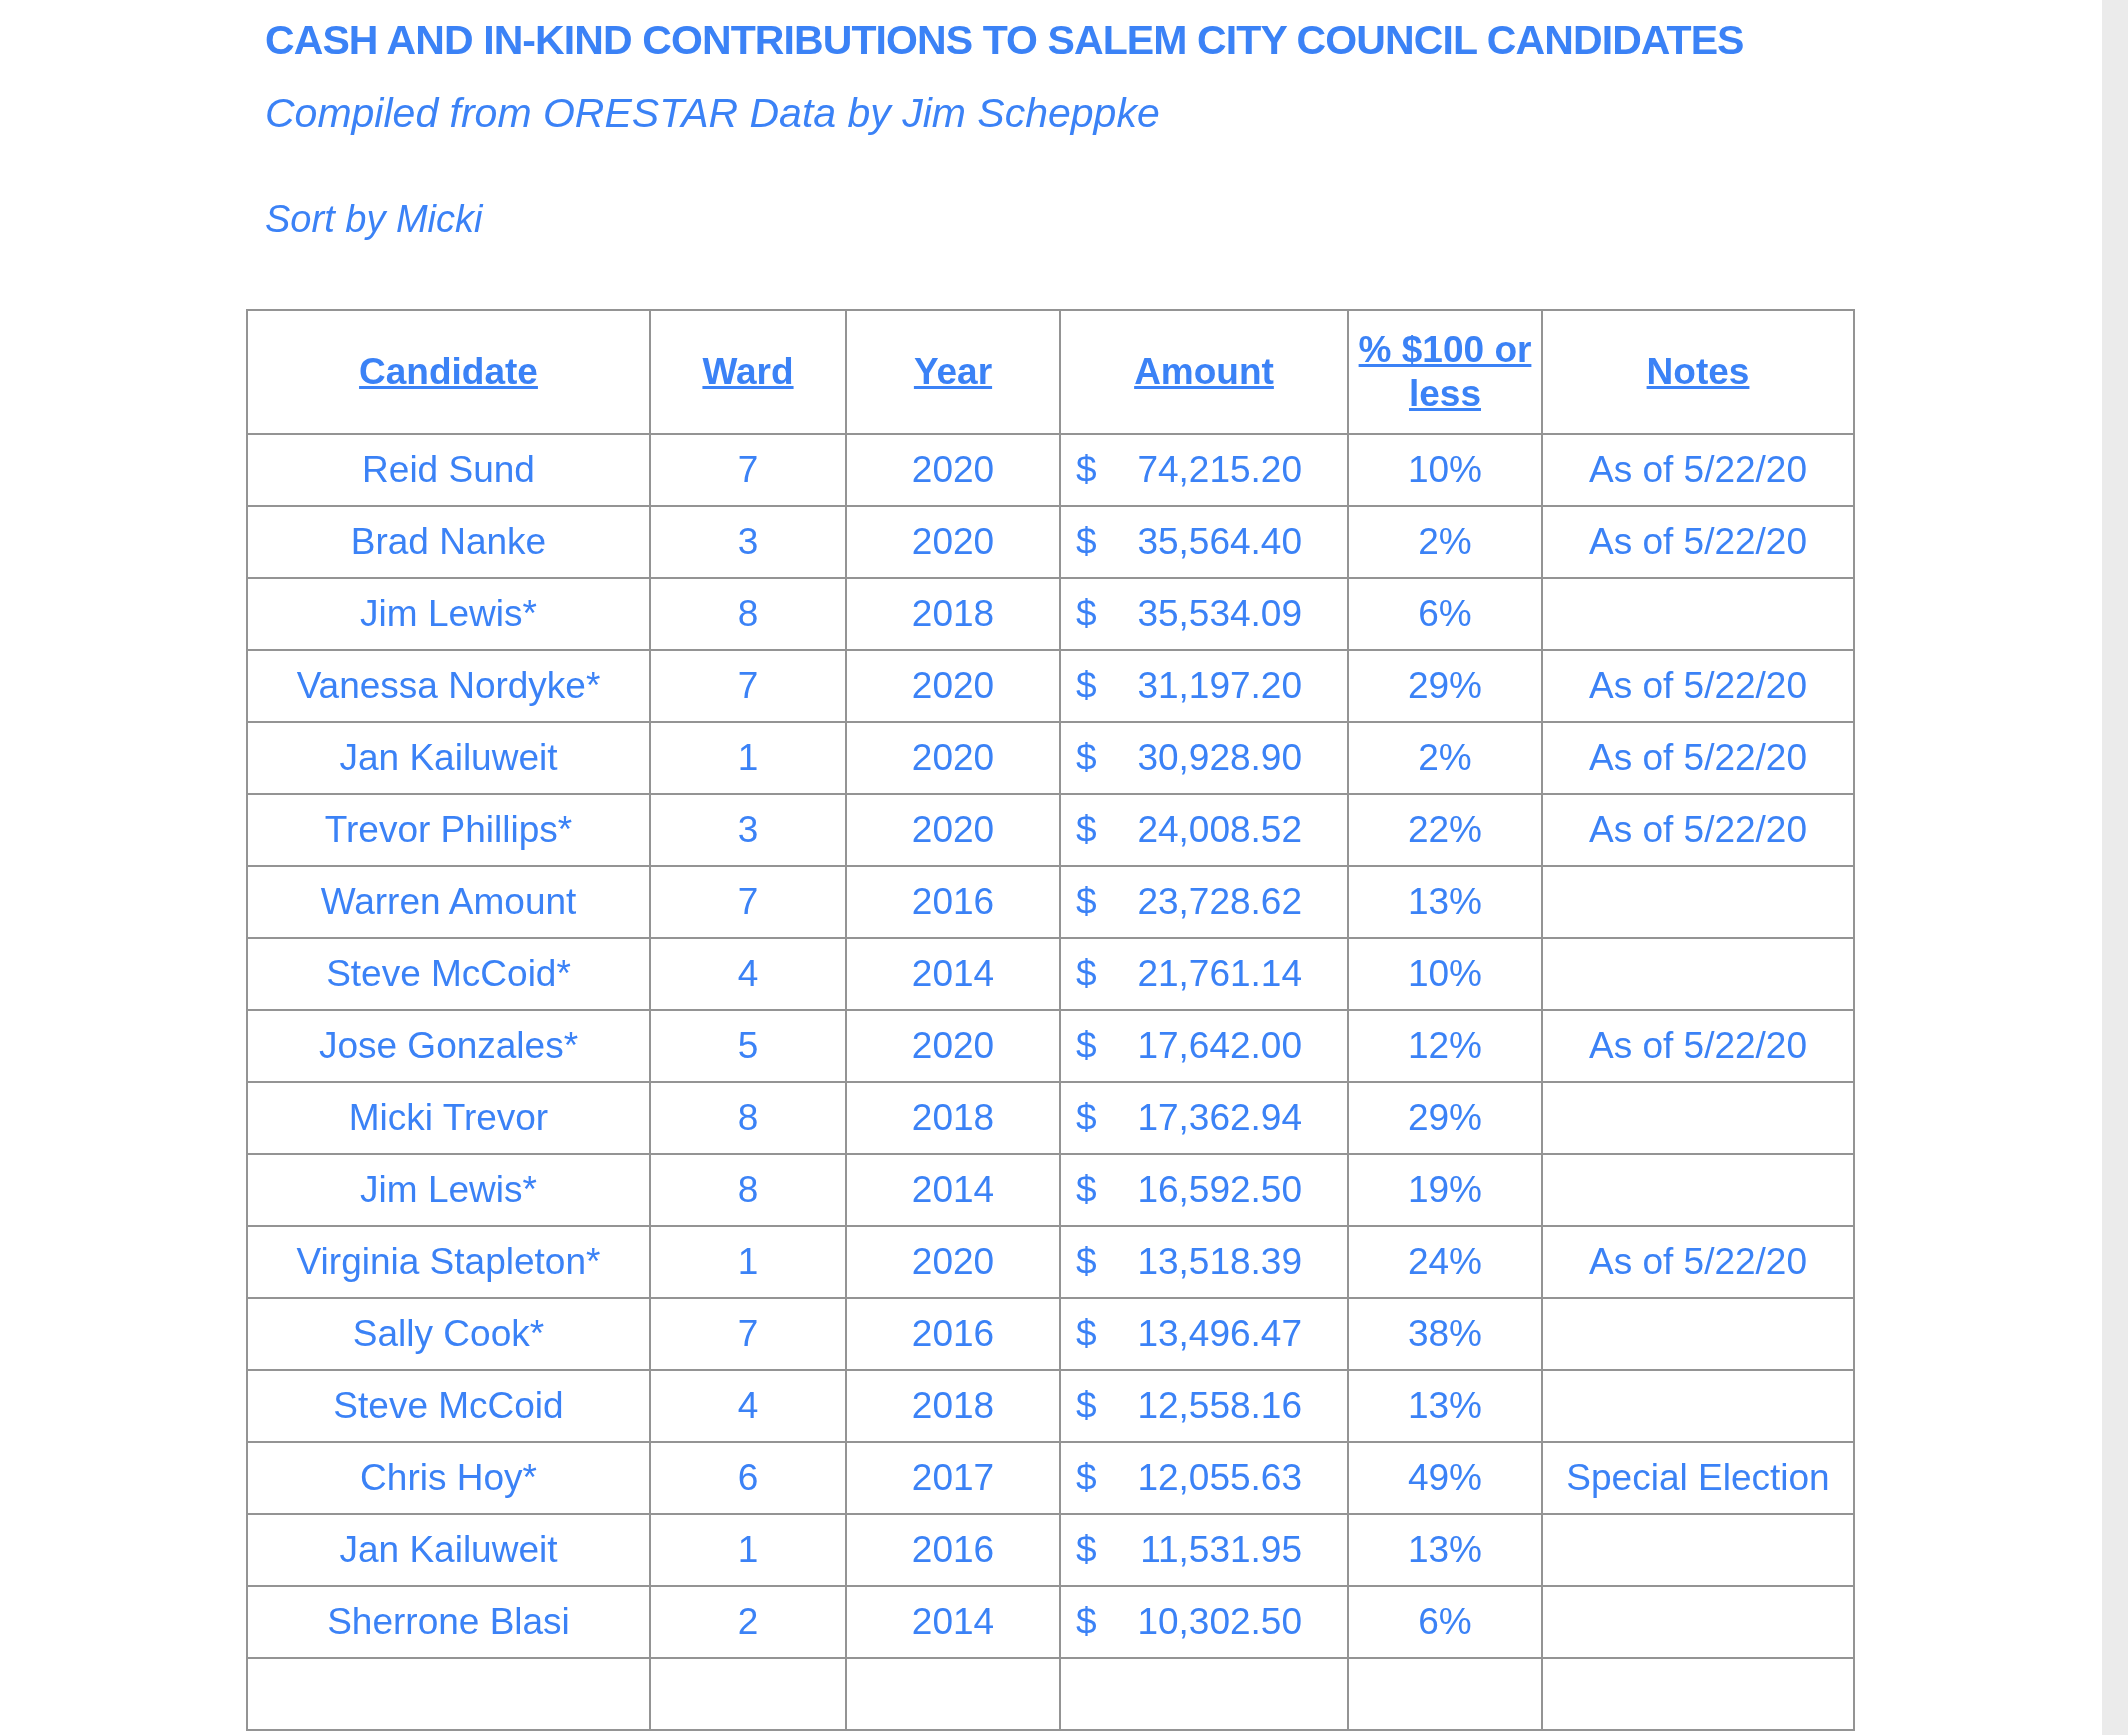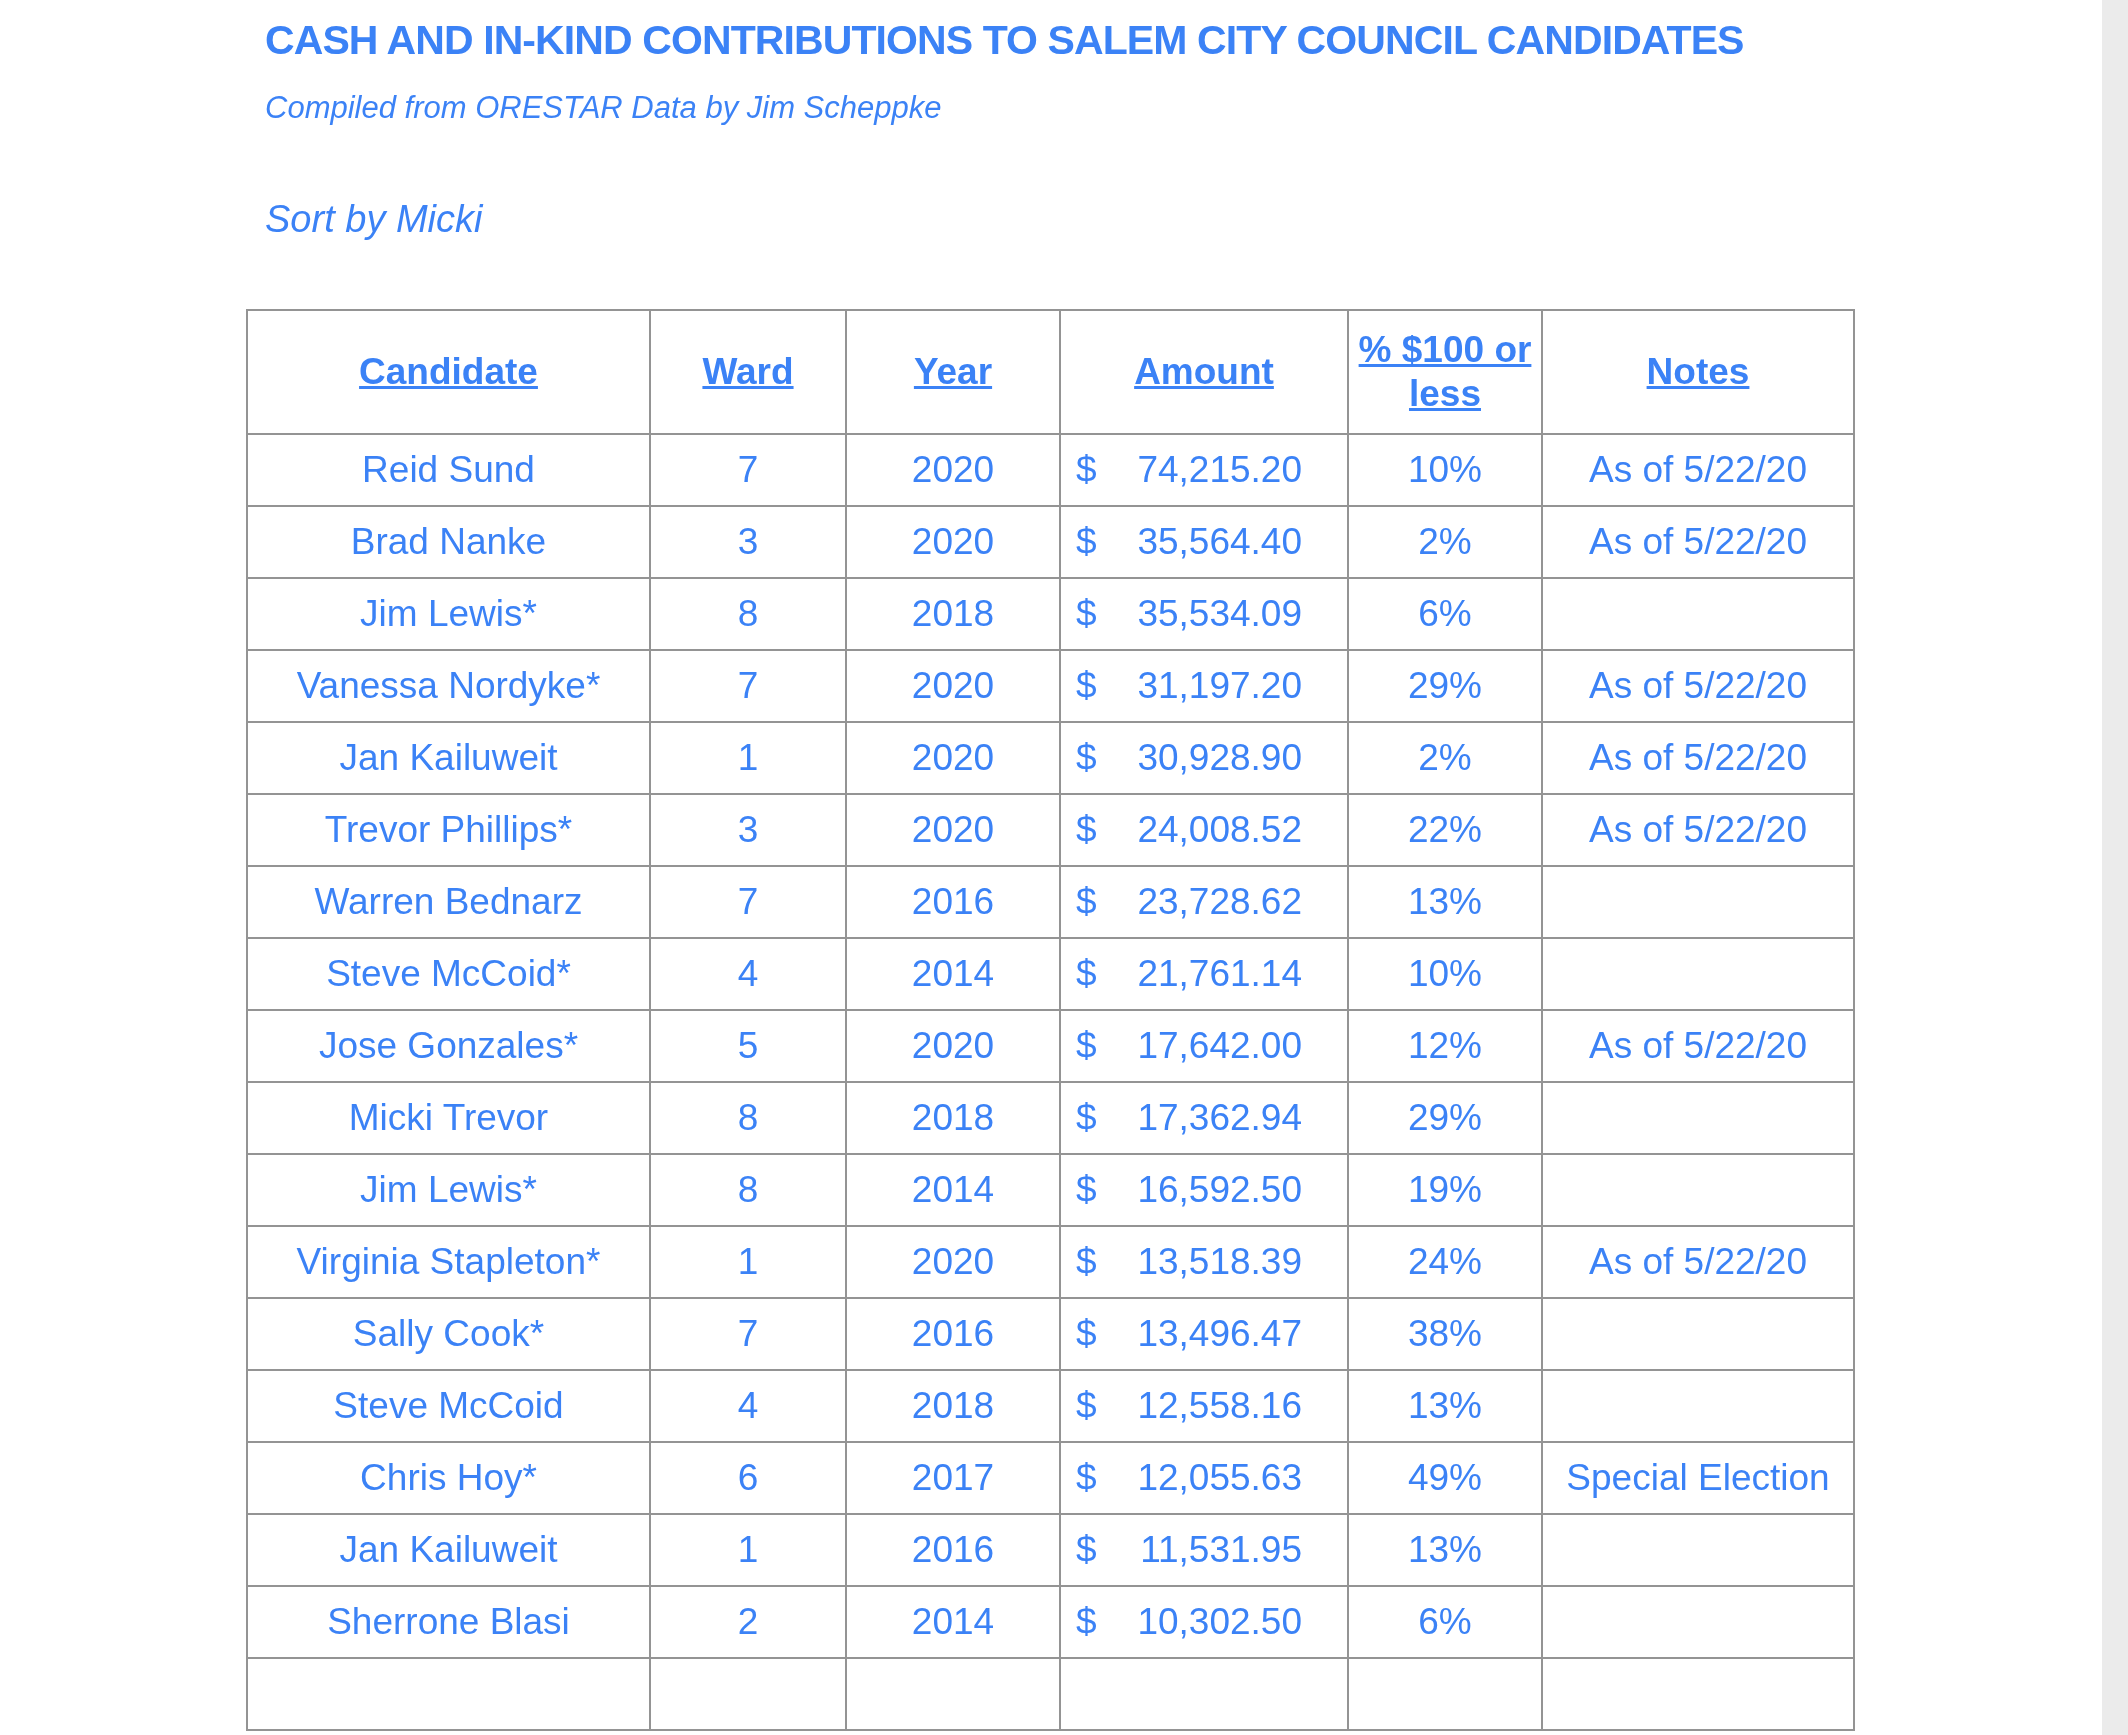--- a/index.html
+++ b/index.html
@@ -22,21 +22,21 @@
     top: 17px;
     font-size: 41px;
     font-weight: 700;
     letter-spacing: -0.9px;
     white-space: nowrap;
   }
   .doc-subtitle {
     position: absolute;
     left: 265px;
     top: 90px;
-    font-size: 31px;
+    font-size: 41px;
     font-style: italic;
     white-space: nowrap;
   }
   .sort-label {
     position: absolute;
     left: 265px;
     top: 198px;
     font-size: 38px;
     font-style: italic;
     white-space: nowrap;
@@ -203,21 +203,21 @@
         <div class="amt">
           <span class="cur">$</span>
           <span class="val">24,008.52</span>
         </div>
       </td>
       <td class="c-pct">22%</td>
       <td class="c-notes">As of 5/22/20</td>
     </tr>
 
     <tr>
-      <td class="c-cand">Warren Bednarz</td>
+      <td class="c-cand">Warren Amount</td>
       <td class="c-ward">7</td>
       <td class="c-year">2016</td>
       <td class="c-amt">
         <div class="amt">
           <span class="cur">$</span>
           <span class="val">23,728.62</span>
         </div>
       </td>
       <td class="c-pct">13%</td>
       <td class="c-notes"></td>

